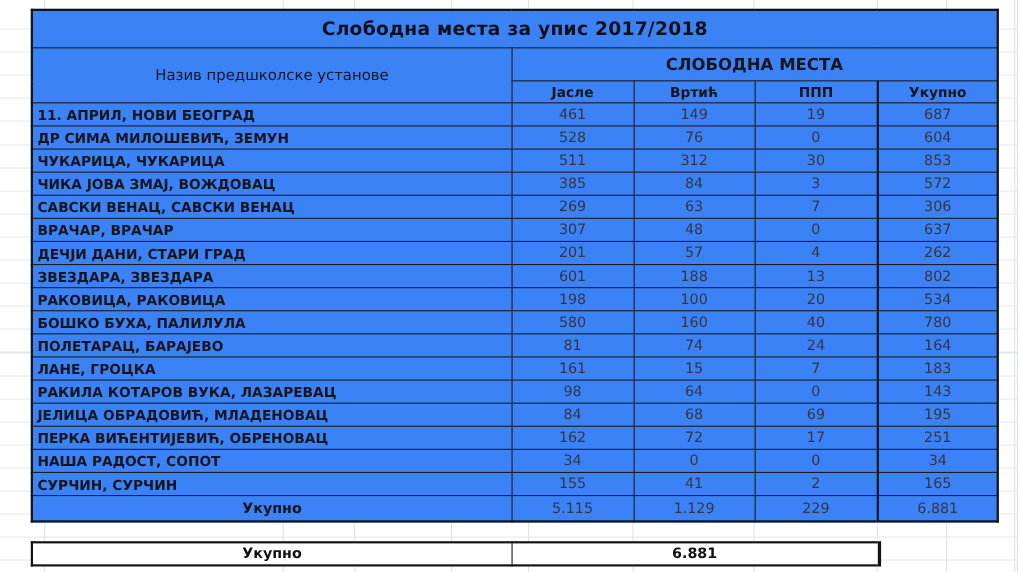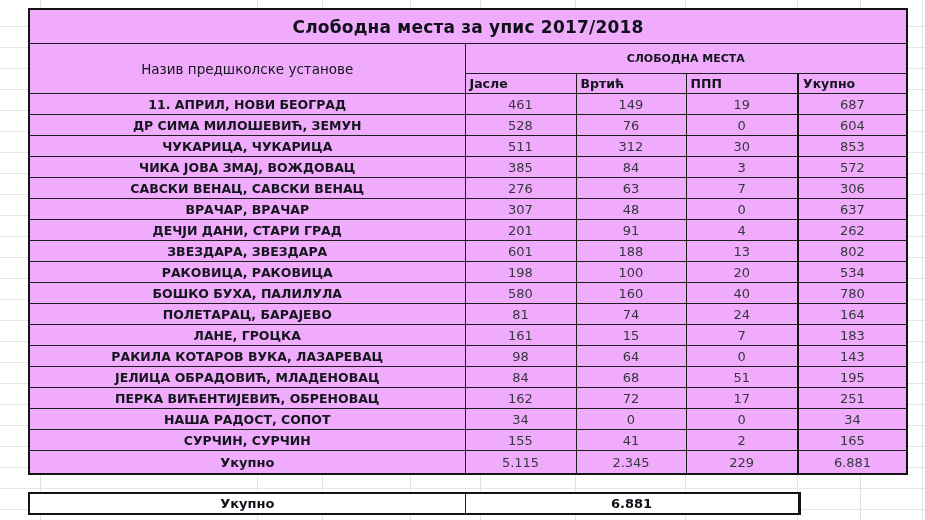--- a/index.html
+++ b/index.html
@@ -39,21 +39,21 @@
                          575px 0, 685px 0, 797px 0, 860px 0, 922px 0, 0 6px;
   }
 
   table.main {
     position: absolute;
     left: 28px;
     top: 8px;
     width: 878px;
     border-collapse: collapse;
     table-layout: fixed;
-    background: #f0abfc;
+    background: #3b82f6;
     border: 2px solid #141414;
   }
   table.main th, table.main td {
     border: 1px solid #1d1d1d;
     padding: 0 4px;
     overflow: hidden;
     white-space: nowrap;
   }
   .title-cell {
     height: 33px;
@@ -66,35 +66,35 @@
   .name-header-cell {
     vertical-align: middle;
     font-size: 13.5px;
     font-weight: normal;
     color: #15151e;
   }
   .group-header-cell {
     height: 29px;
     text-align: center;
     vertical-align: middle;
-    font-size: 11px;
+    font-size: 15px;
     font-weight: bold;
     color: #15151e;
   }
   .sub-header-cell {
     height: 19px;
-    text-align: left;
+    text-align: center;
     vertical-align: middle;
     font-size: 12.5px;
     font-weight: bold;
     color: #15151e;
   }
   td.cell-name {
     height: 20px;
-    text-align: center;
+    text-align: left;
     padding-left: 6px;
     font-size: 12.5px;
     font-weight: bold;
     color: #15151e;
     vertical-align: middle;
   }
   td.cell-num {
     height: 20px;
     text-align: center;
     vertical-align: middle;
@@ -189,36 +189,36 @@
       </tr>
       <tr>
         <td class="cell-name">ЧИКА ЈОВА ЗМАЈ, ВОЖДОВАЦ</td>
         <td class="cell-num">385</td>
         <td class="cell-num">84</td>
         <td class="cell-num">3</td>
         <td class="cell-num col-ukupno">572</td>
       </tr>
       <tr>
         <td class="cell-name">САВСКИ ВЕНАЦ, САВСКИ ВЕНАЦ</td>
-        <td class="cell-num">276</td>
+        <td class="cell-num">269</td>
         <td class="cell-num">63</td>
         <td class="cell-num">7</td>
         <td class="cell-num col-ukupno">306</td>
       </tr>
       <tr>
         <td class="cell-name">ВРАЧАР, ВРАЧАР</td>
         <td class="cell-num">307</td>
         <td class="cell-num">48</td>
         <td class="cell-num">0</td>
         <td class="cell-num col-ukupno">637</td>
       </tr>
       <tr>
         <td class="cell-name">ДЕЧЈИ ДАНИ, СТАРИ ГРАД</td>
         <td class="cell-num">201</td>
-        <td class="cell-num">91</td>
+        <td class="cell-num">57</td>
         <td class="cell-num">4</td>
         <td class="cell-num col-ukupno">262</td>
       </tr>
       <tr>
         <td class="cell-name">ЗВЕЗДАРА, ЗВЕЗДАРА</td>
         <td class="cell-num">601</td>
         <td class="cell-num">188</td>
         <td class="cell-num">13</td>
         <td class="cell-num col-ukupno">802</td>
       </tr>
@@ -254,21 +254,21 @@
         <td class="cell-name">РАКИЛА КОТАРОВ ВУКА, ЛАЗАРЕВАЦ</td>
         <td class="cell-num">98</td>
         <td class="cell-num">64</td>
         <td class="cell-num">0</td>
         <td class="cell-num col-ukupno">143</td>
       </tr>
       <tr>
         <td class="cell-name">ЈЕЛИЦА ОБРАДОВИЋ, МЛАДЕНОВАЦ</td>
         <td class="cell-num">84</td>
         <td class="cell-num">68</td>
-        <td class="cell-num">51</td>
+        <td class="cell-num">69</td>
         <td class="cell-num col-ukupno">195</td>
       </tr>
       <tr>
         <td class="cell-name">ПЕРКА ВИЋЕНТИЈЕВИЋ, ОБРЕНОВАЦ</td>
         <td class="cell-num">162</td>
         <td class="cell-num">72</td>
         <td class="cell-num">17</td>
         <td class="cell-num col-ukupno">251</td>
       </tr>
       <tr>
@@ -283,21 +283,21 @@
         <td class="cell-num">155</td>
         <td class="cell-num">41</td>
         <td class="cell-num">2</td>
         <td class="cell-num col-ukupno">165</td>
       </tr>
     </tbody>
   <tfoot>
     <tr class="totals-row">
       <td class="totals-label">Укупно</td>
       <td class="cell-num">5.115</td>
-      <td class="cell-num">2.345</td>
+      <td class="cell-num">1.129</td>
       <td class="cell-num">229</td>
       <td class="cell-num col-ukupno">6.881</td>
     </tr>
   </tfoot>
 </table>
 
 <table class="summary">
   <colgroup>
     <col style="width:436px">
     <col style="width:334px">

